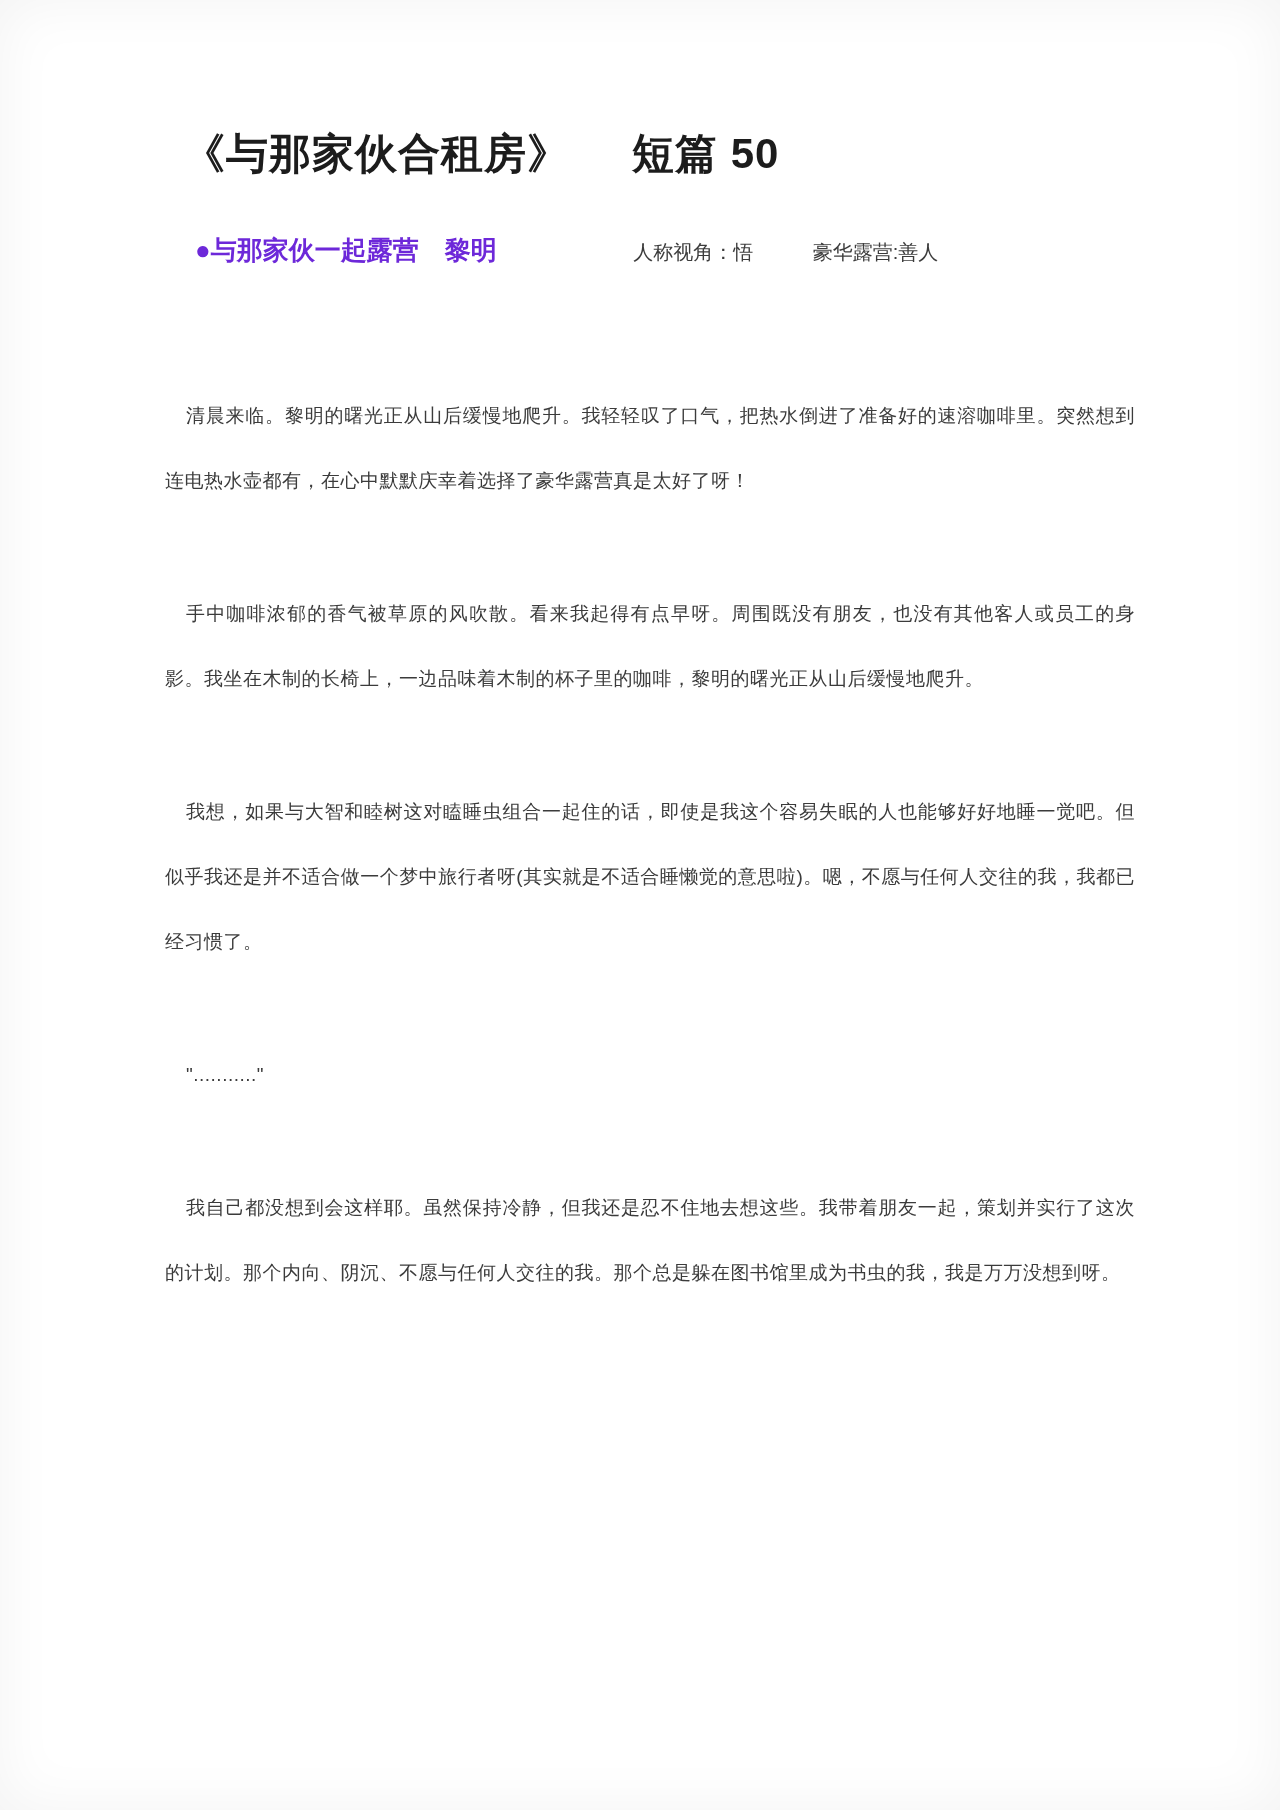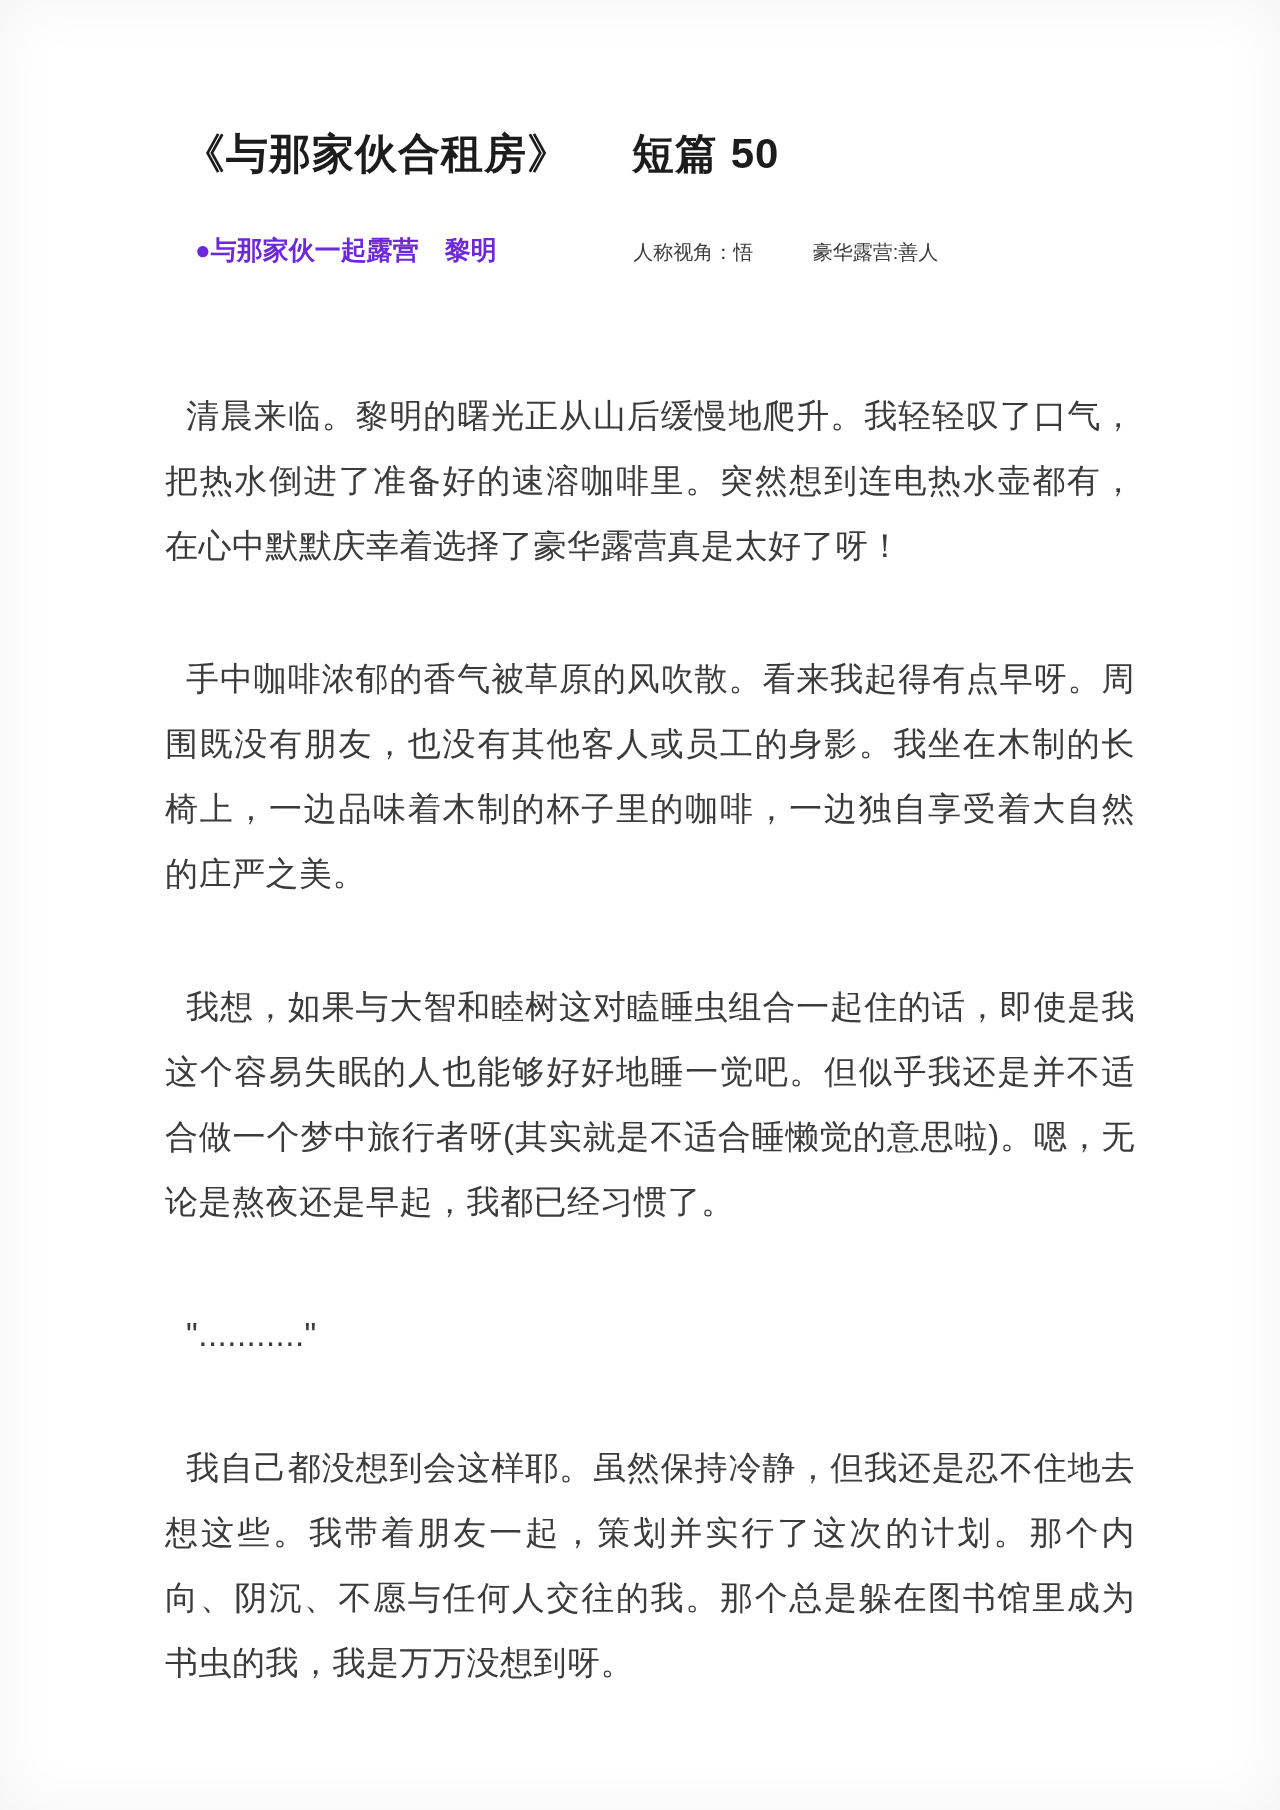--- a/index.html
+++ b/index.html
@@ -49,21 +49,21 @@
     margin-left: 132px;
   }
   .meta.dialogue {
     margin-left: 55px;
   }
   .body-text {
     margin-top: 115px;
   }
   .body-text p {
     margin: 0 0 68px 0;
-    font-size: 33px;
+    font-size: 19px;
     line-height: 65px;
     text-align: justify;
     text-indent: 21px;
     color: #3b3b3b;
     letter-spacing: 0.5px;
   }
 </style>
 </head>
 <body>
 
@@ -74,19 +74,19 @@
   </h1>
 
   <div class="meta-row">
     <span class="story-title">●与那家伙一起露营　黎明</span>
     <span class="meta perspective">人称视角：悟</span>
     <span class="meta dialogue">豪华露营:善人</span>
   </div>
 
   <div class="body-text">
     <p>清晨来临。黎明的曙光正从山后缓慢地爬升。我轻轻叹了口气，把热水倒进了准备好的速溶咖啡里。突然想到连电热水壶都有，在心中默默庆幸着选择了豪华露营真是太好了呀！</p>
-    <p>手中咖啡浓郁的香气被草原的风吹散。看来我起得有点早呀。周围既没有朋友，也没有其他客人或员工的身影。我坐在木制的长椅上，一边品味着木制的杯子里的咖啡，一边独自享受着大自然的庄严之美。</p>
-    <p>我想，如果与大智和睦树这对瞌睡虫组合一起住的话，即使是我这个容易失眠的人也能够好好地睡一觉吧。但似乎我还是并不适合做一个梦中旅行者呀(其实就是不适合睡懒觉的意思啦)。嗯，无论是熬夜还是早起，我都已经习惯了。</p>
+    <p>手中咖啡浓郁的香气被草原的风吹散。看来我起得有点早呀。周围既没有朋友，也没有其他客人或员工的身影。我坐在木制的长椅上，一边品味着木制的杯子里的咖啡，黎明的曙光正从山后缓慢地爬升。</p>
+    <p>我想，如果与大智和睦树这对瞌睡虫组合一起住的话，即使是我这个容易失眠的人也能够好好地睡一觉吧。但似乎我还是并不适合做一个梦中旅行者呀(其实就是不适合睡懒觉的意思啦)。嗯，不愿与任何人交往的我，我都已经习惯了。</p>
     <p>"..........."</p>
     <p>我自己都没想到会这样耶。虽然保持冷静，但我还是忍不住地去想这些。我带着朋友一起，策划并实行了这次的计划。那个内向、阴沉、不愿与任何人交往的我。那个总是躲在图书馆里成为书虫的我，我是万万没想到呀。</p>
   </div>
 
 </div>
 
 </body></html>

